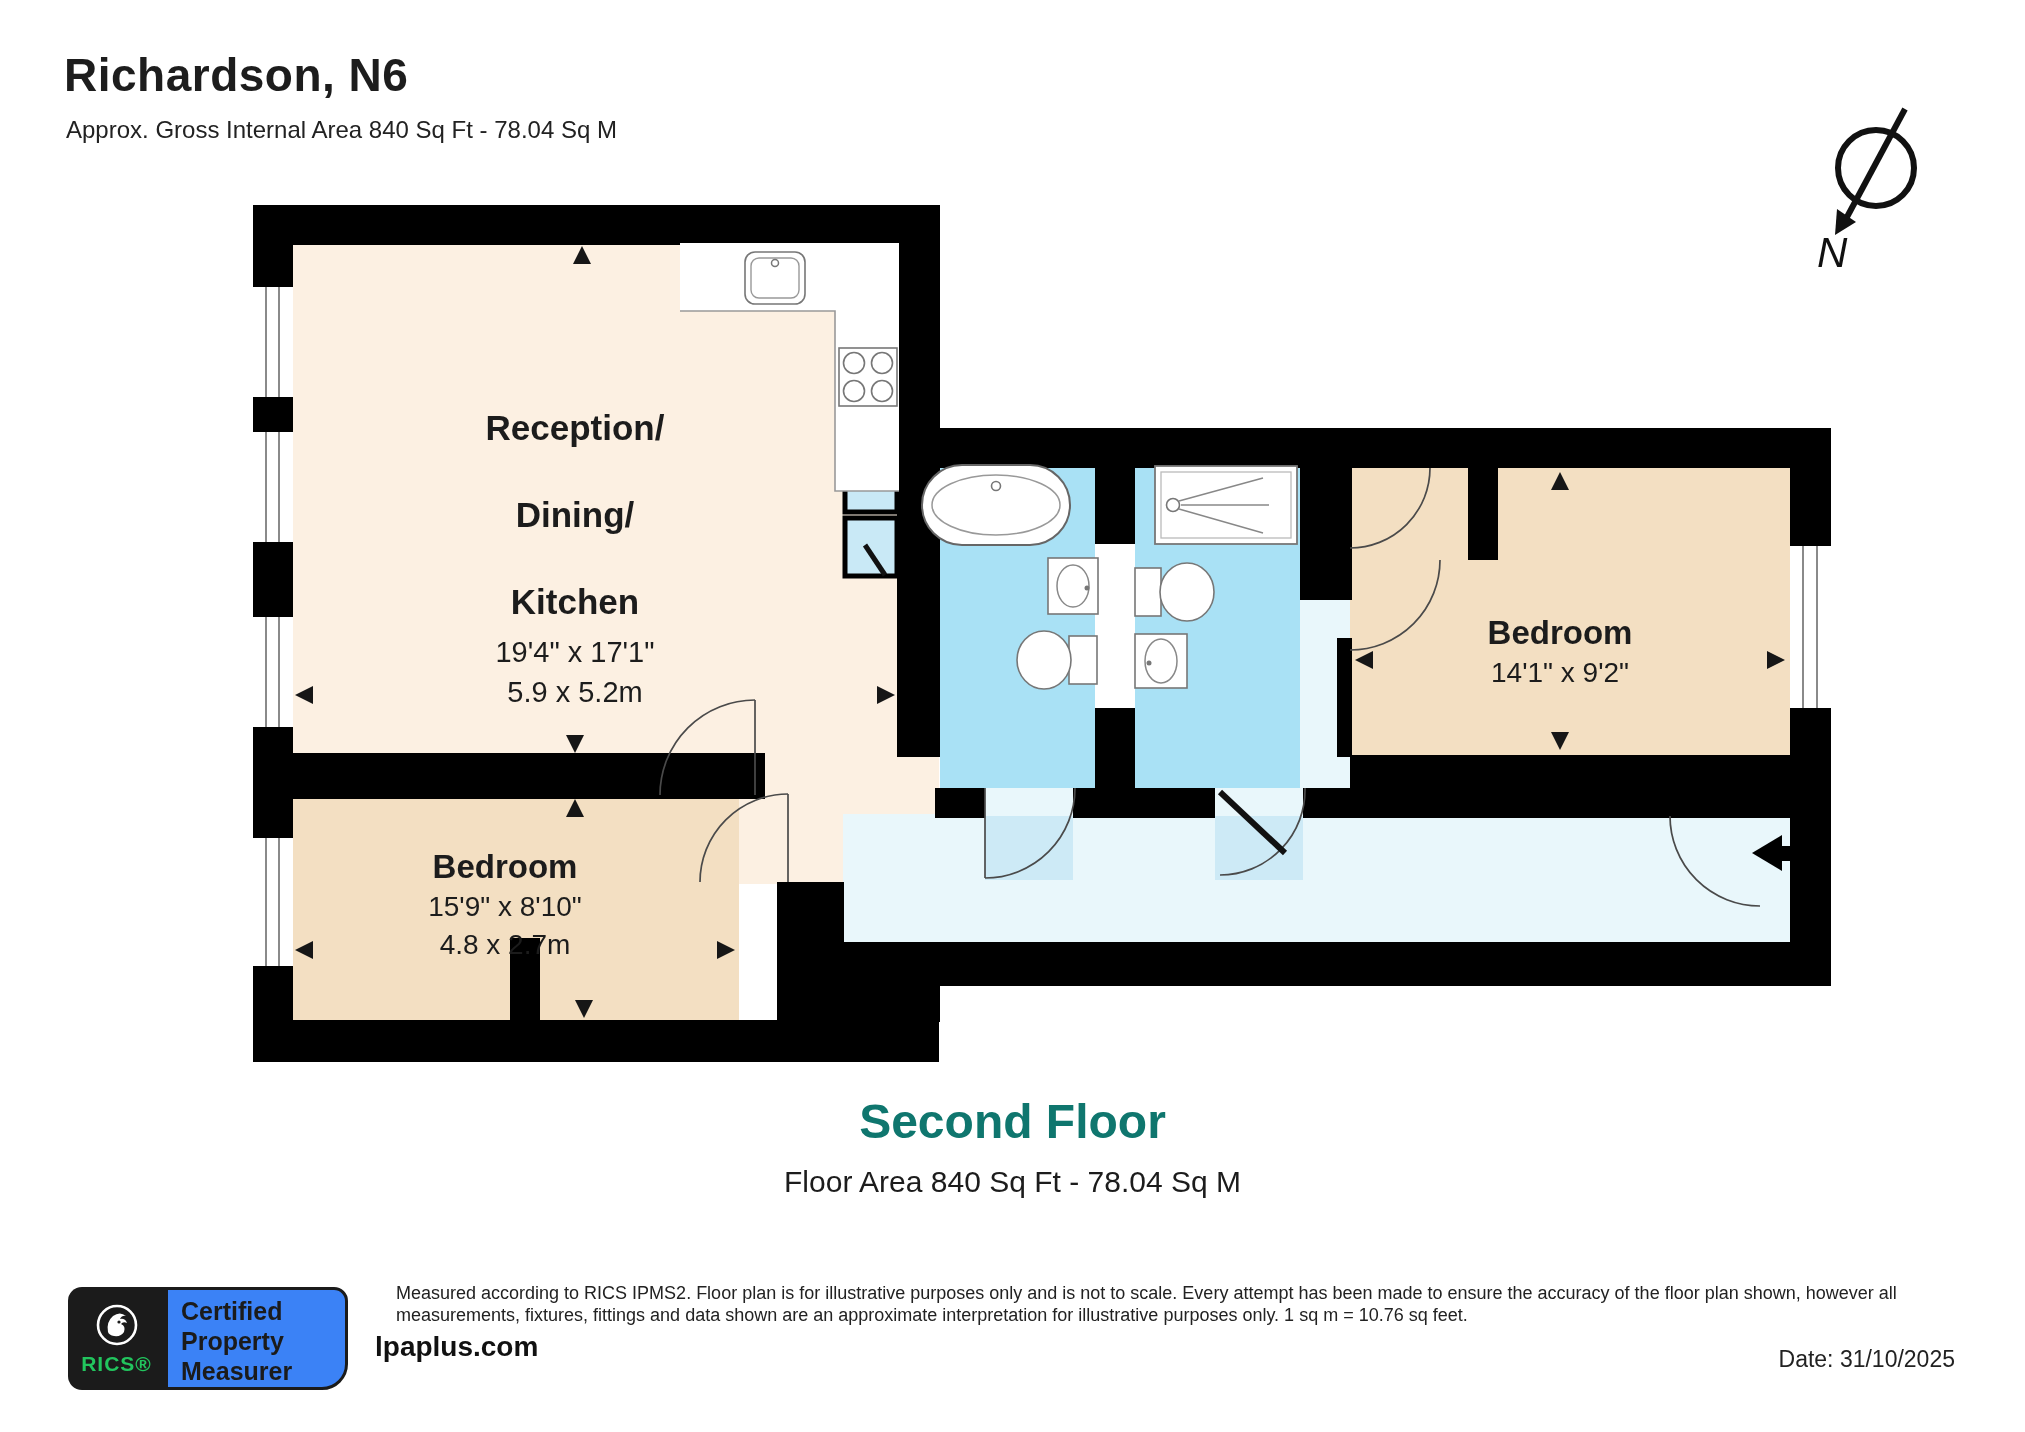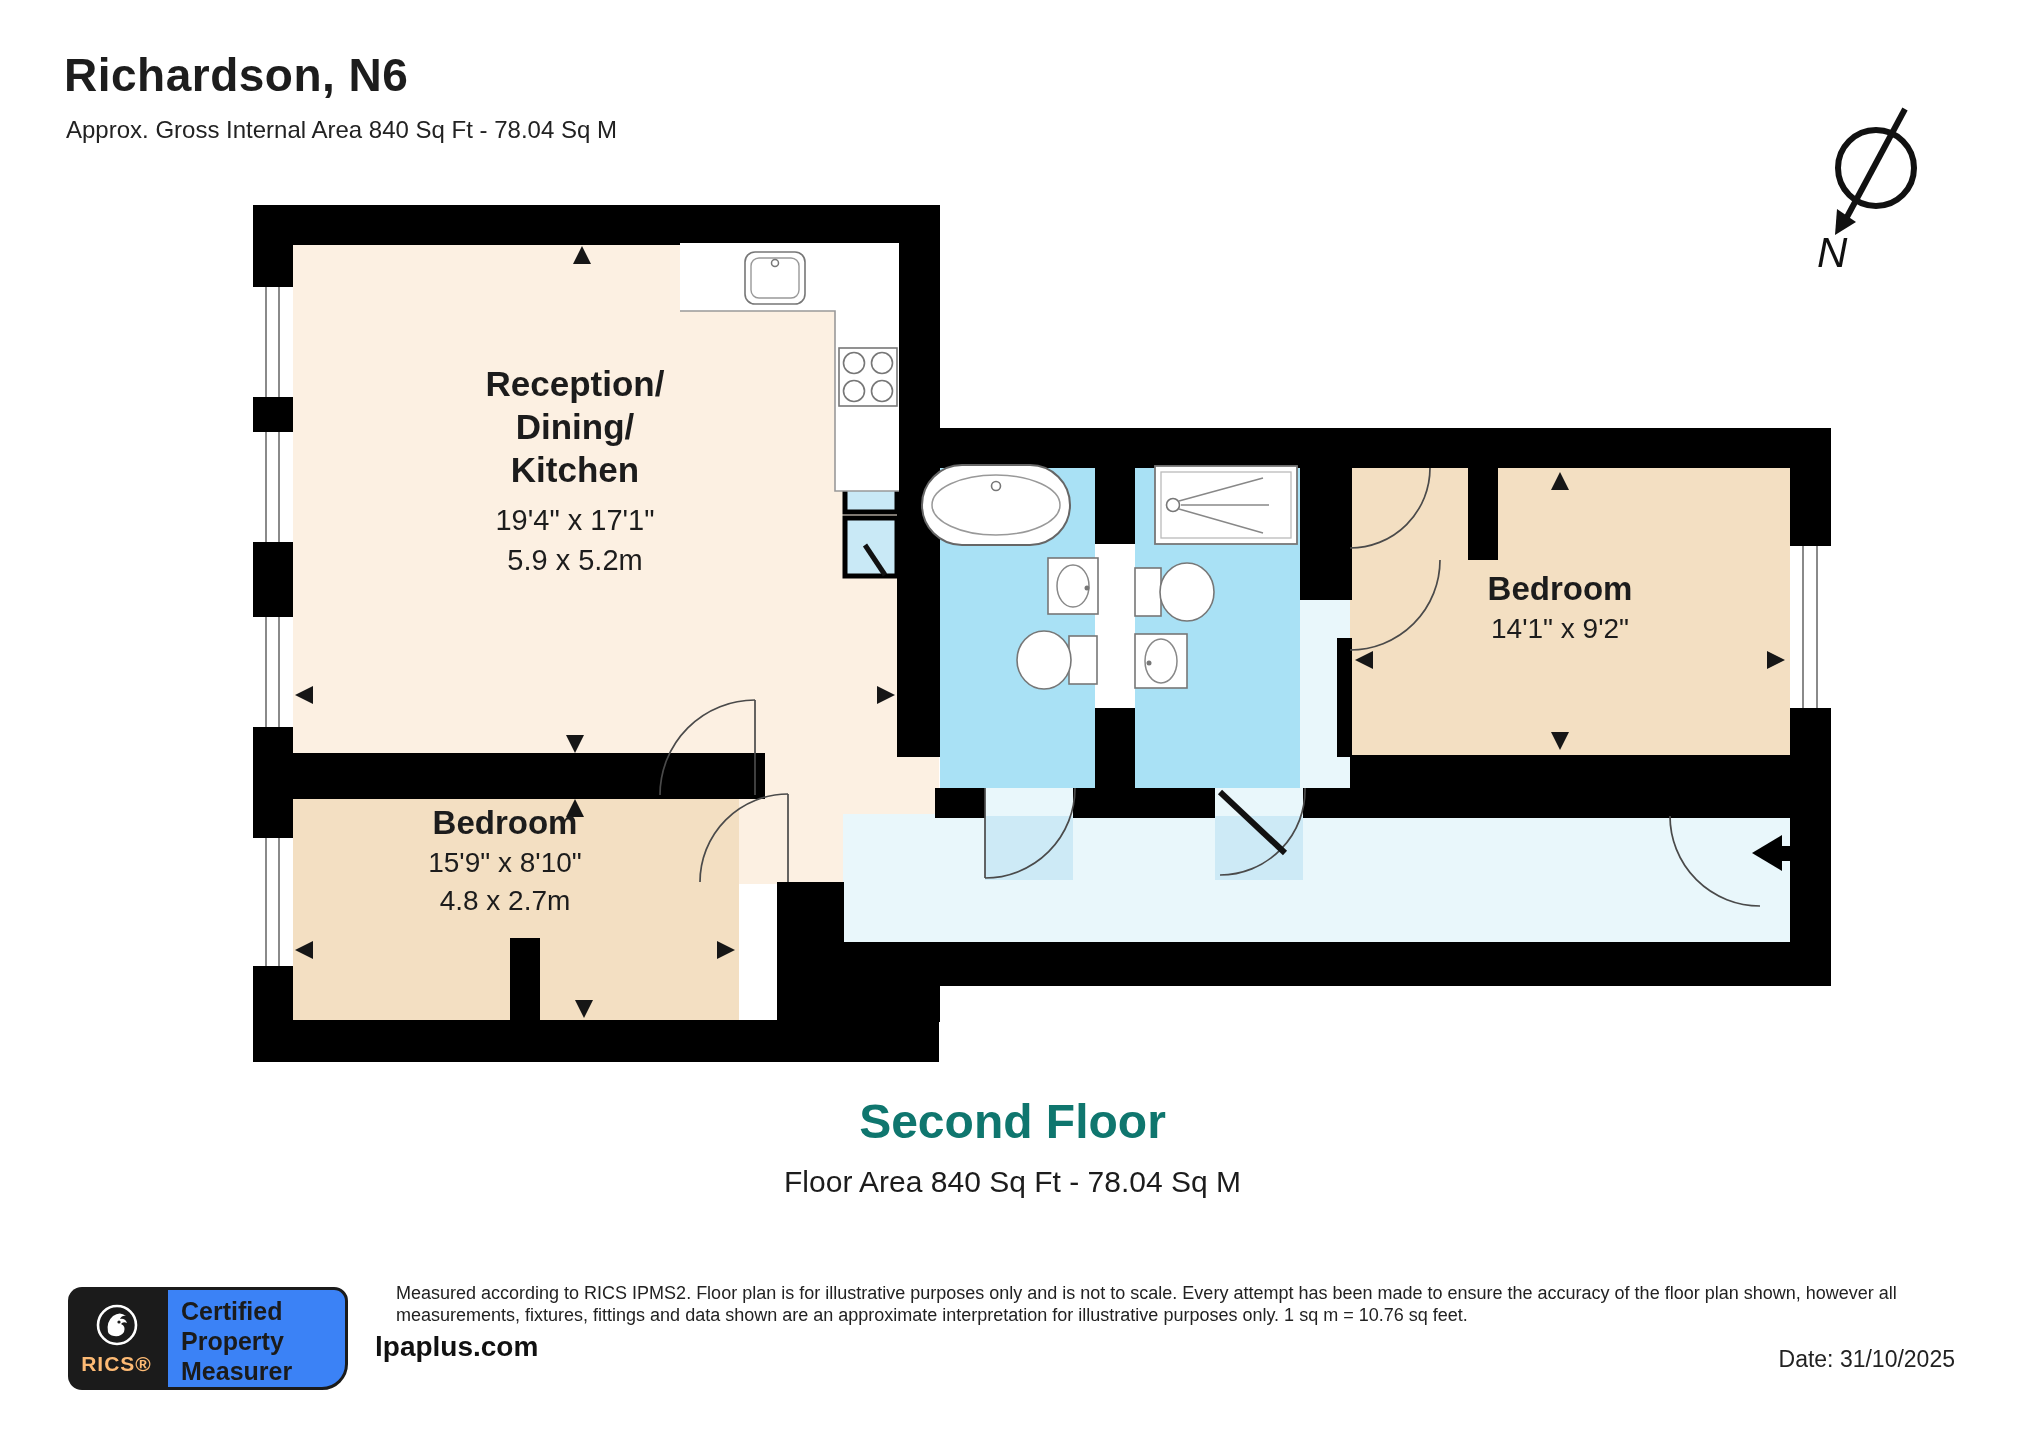--- a/index.html
+++ b/index.html
@@ -6,33 +6,33 @@
   body{
     width:2025px;height:1432px;position:relative;background:#ffffff;
     font-family:"Liberation Sans","DejaVu Sans",sans-serif;color:#1c1c1c;overflow:hidden;
   }
   .abs{position:absolute;}
   
   .title{left:64px;top:48px;font-size:46px;font-weight:bold;letter-spacing:.5px;color:#1d1d1d;}
   .subtitle{left:66px;top:116px;font-size:24px;color:#222;}
   
   .room-label{position:absolute;text-align:center;color:#1c1c1c;}
-  .room-label .nm{font-size:35px;font-weight:bold;line-height:43px;}
+  .room-label .nm{font-size:35px;font-weight:bold;line-height:43px;margin-top:44px;}
   .room-label .dm{font-size:29px;line-height:40px;}
   .room-label .sp{height:9px;}
   .rl-bed .nm{font-size:33px;line-height:42px;}
   .rl-bed .dm{font-size:28px;line-height:38px;}
   
   .floor-title{left:0;top:1094px;width:2025px;text-align:center;}
   .floor-title .ft1{font-size:48px;font-weight:bold;color:#0f766e;}
   .floor-title .ft2{font-size:30px;margin-top:16px;color:#1c1c1c;}
   
   .rics-black{left:68px;top:1287px;width:97px;height:103px;background:#1b1b1b;
     border-radius:14px 0 0 14px;display:flex;flex-direction:column;align-items:center;justify-content:center;}
-  .rics-brand{color:#fdba74;font-weight:bold;font-size:21px;letter-spacing:1px;margin-top:4px;}
+  .rics-brand{color:#22c55e;font-weight:bold;font-size:21px;letter-spacing:1px;margin-top:4px;}
   .rics-white{left:165px;top:1287px;width:183px;height:103px;background:#3b82f6;border:3px solid #1b1b1b;
     border-radius:0 14px 26px 0;box-sizing:border-box;padding:6px 0 0 13px;}
   .rics-white div{font-size:25px;font-weight:bold;line-height:30px;color:#1b1b1b;}
   .disclaimer{left:396px;top:1283px;width:1582px;font-size:18px;line-height:21.5px;color:#222;}
   .website{left:375px;top:1331px;font-size:28px;font-weight:bold;color:#111;}
   .date{right:70px;top:1346px;font-size:23px;color:#222;}
 </style>
 </head>
 <body>
 

